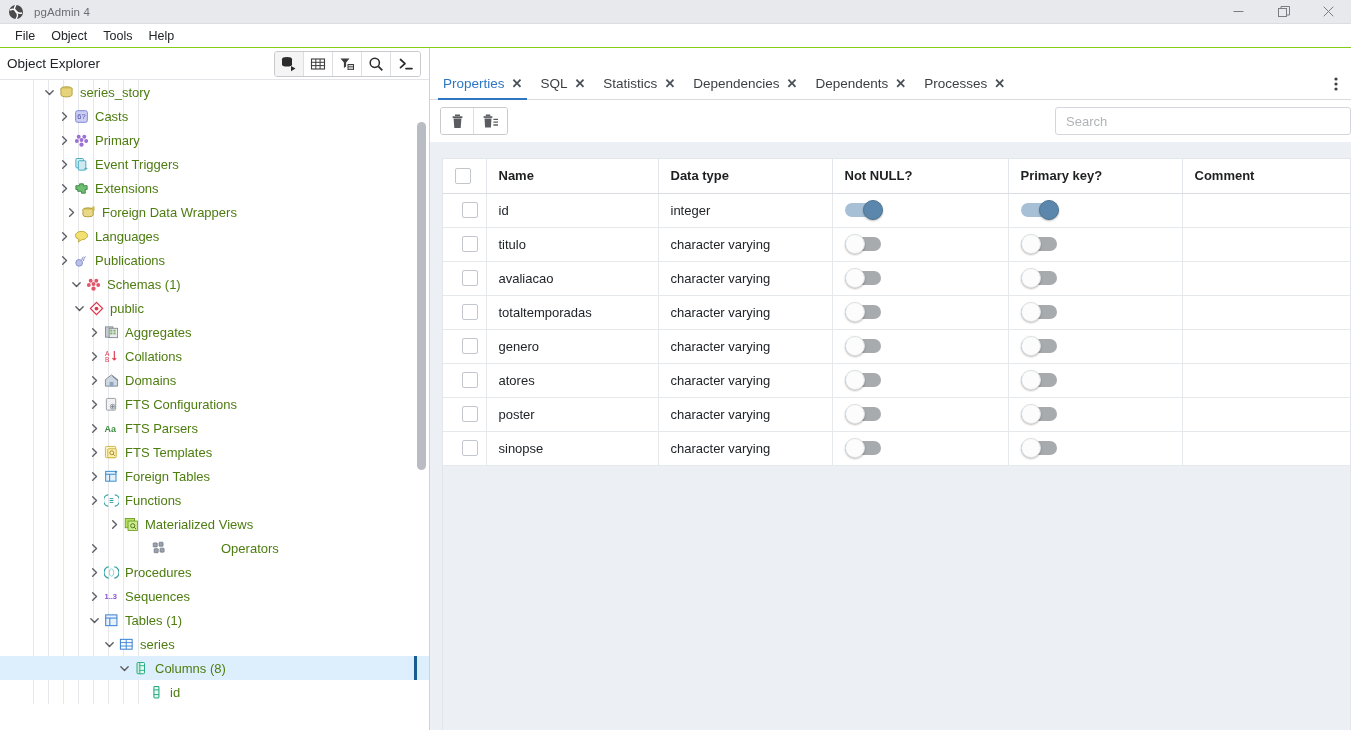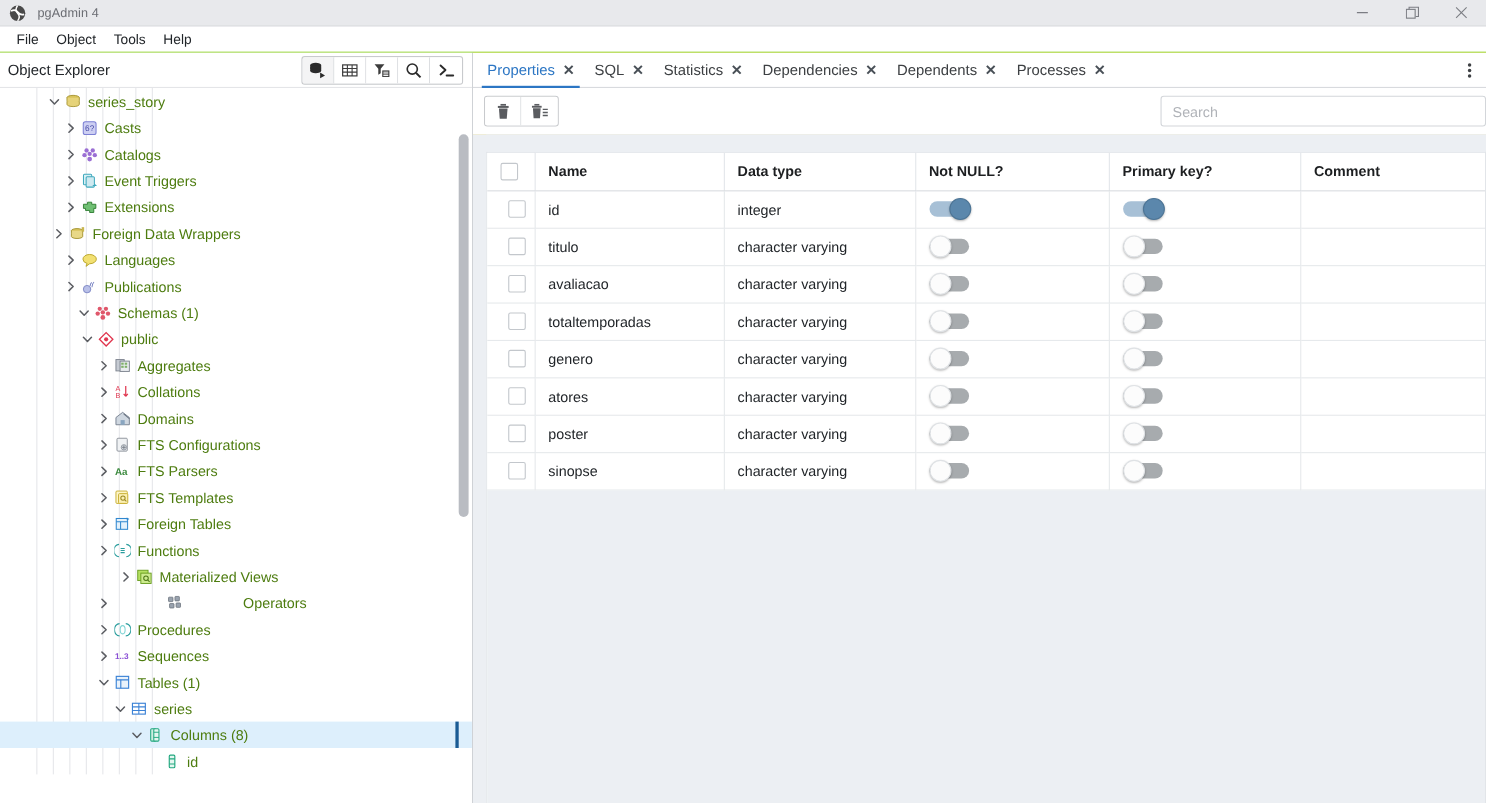--- a/index.html
+++ b/index.html
@@ -82,21 +82,21 @@
   .tico { width: 16px; height: 16px; flex: none; margin-right: 6px; display:flex;
           align-items:center; justify-content:center; }
   .tlabel { line-height: 1; }
 
   .v-scrollbar {
     position: absolute; width: 9px; right: 3px; background: #b9bcc2;
     border-radius: 5px;
   }
 
   
-  .right-panel { flex: 1; display: flex; flex-direction: column; background:#fde047; min-width:0; }
+  .right-panel { flex: 1; display: flex; flex-direction: column; background:#fde047; min-width:0;margin-top:20px; }
   .tabbar {
     height: 32px; display: flex; align-items: stretch; border-bottom: 1px solid #d8dade;
     background: #fff; position: relative; padding-left: 4px;
   }
   .tab {
     display: flex; align-items: center; padding: 0 9px; font-size: 13.5px;
     color: #3d4043; cursor: pointer; position: relative; gap: 7px;
   }
   .tab.active { color: #2c76c4; }
   .tab.active::after {
@@ -309,21 +309,21 @@
                 <g fill="#9b6fd4">
                   <circle cx="5" cy="4" r="2.1"></circle>
                   <circle cx="11" cy="4" r="2.1"></circle>
                   <circle cx="3" cy="8.6" r="2.1"></circle>
                   <circle cx="13" cy="8.6" r="2.1"></circle>
                   <circle cx="8" cy="7.4" r="2.1"></circle>
                   <circle cx="8" cy="12.4" r="2.3"></circle>
                 </g>
               </svg>
             </span>
-            <span class="tlabel">Catalogs</span>
+            <span class="tlabel">Primary</span>
           </div>
           <div class="tree-row" style="padding-left: 57px;">
             <span class="twisty">
               <svg width="11" height="11" viewBox="0 0 12 12">
                 <path d="M4 2 L8.2 6 L4 10" fill="none" stroke="#5b5d62" stroke-width="1.5" stroke-linecap="round" stroke-linejoin="round"></path>
               </svg>
             </span>
             <span class="tico">
               <svg width="15" height="15" viewBox="0 0 16 16">
                 <rect x="2" y="1.6" width="8" height="10" rx="1" fill="#d7f0f5" stroke="#3fa9bd" stroke-width="1"></rect>
@@ -339,21 +339,21 @@
                 <path d="M4 2 L8.2 6 L4 10" fill="none" stroke="#5b5d62" stroke-width="1.5" stroke-linecap="round" stroke-linejoin="round"></path>
               </svg>
             </span>
             <span class="tico">
               <svg width="15" height="15" viewBox="0 0 16 16">
                 <path d="M2 5 h4 v-2 h4 v2 h4 v4 h-2 v4 h-4 v-2 h-4 v-2 h-2z" fill="#6fbf73" stroke="#2e7d32" stroke-width=".9"></path>
               </svg>
             </span>
             <span class="tlabel">Extensions</span>
           </div>
-          <div class="tree-row" style="padding-left: 46px; align-items: center;">
+          <div class="tree-row" style="padding-left: 64px; align-items: center;">
             <span class="twisty">
               <svg width="11" height="11" viewBox="0 0 12 12">
                 <path d="M4 2 L8.2 6 L4 10" fill="none" stroke="#5b5d62" stroke-width="1.5" stroke-linecap="round" stroke-linejoin="round"></path>
               </svg>
             </span>
             <span class="tico">
               <svg width="15" height="15" viewBox="0 0 16 16">
                 <ellipse cx="7.5" cy="5" rx="5.5" ry="2" fill="#d8c35b" stroke="#9c8a22" stroke-width=".8"></ellipse>
                 <path d="M2 5 v2.6 a5.5 2 0 0 0 11 0 v-2.6" fill="#e8d887" stroke="#9c8a22" stroke-width=".8"></path>
                 <path d="M2 8 v2.6 a5.5 2 0 0 0 11 0 v-2.6" fill="#e8d887" stroke="#9c8a22" stroke-width=".8"></path>

